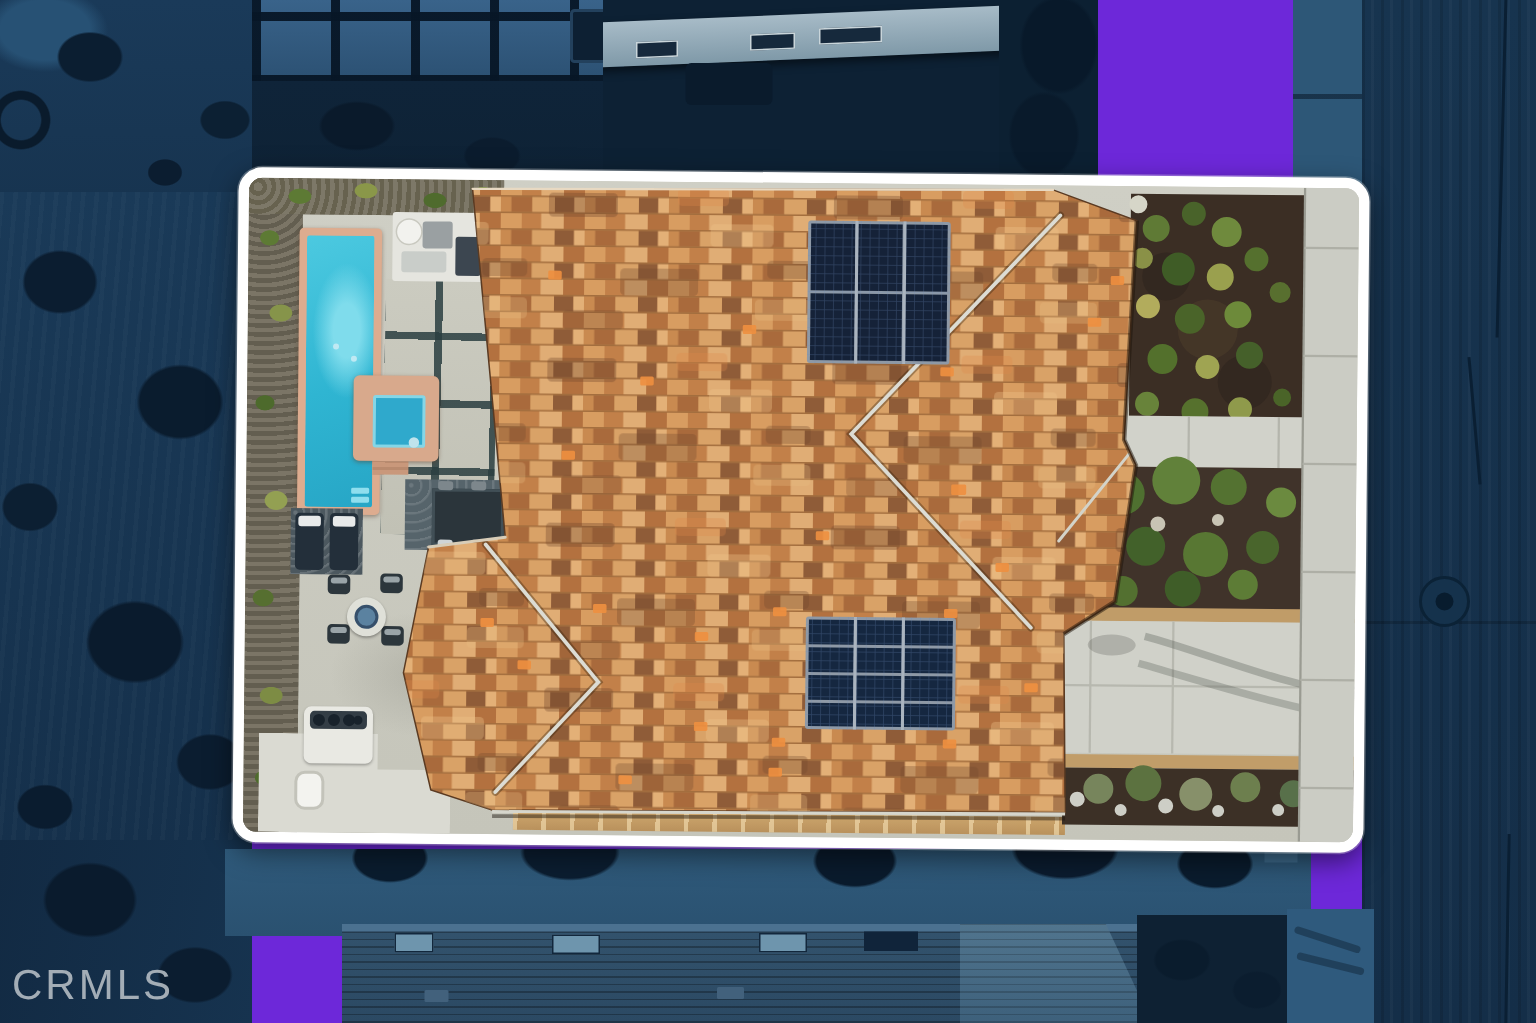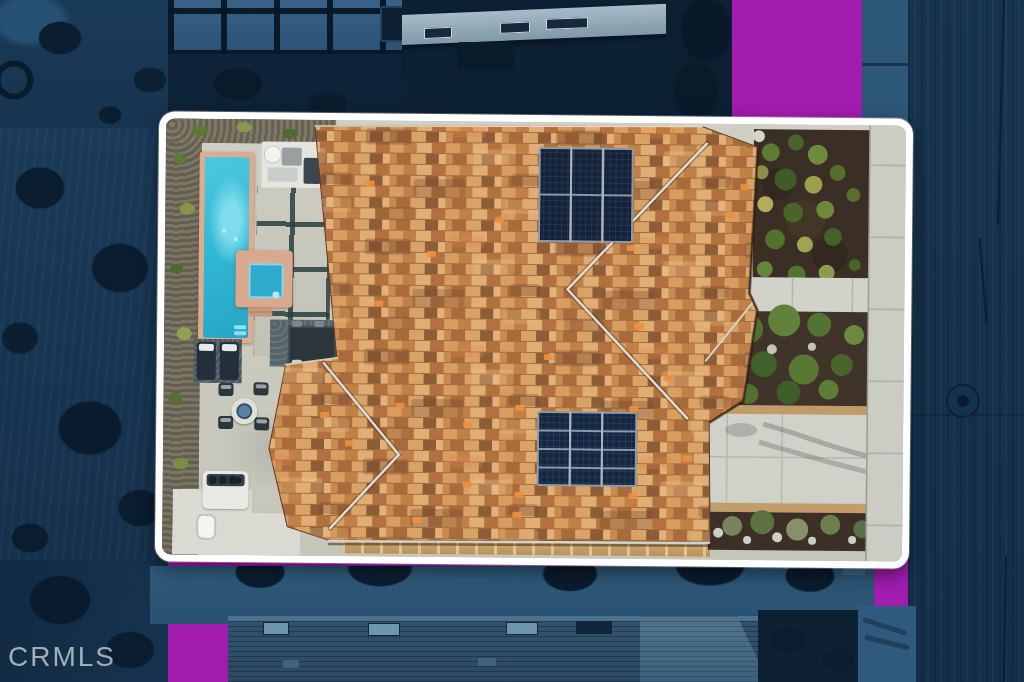--- a/index.html
+++ b/index.html
@@ -1,17 +1,17 @@
 <!DOCTYPE html>
 <html><head>
 <meta charset="utf-8">
 <style>
   html,body{margin:0;padding:0;background:#0d2135;}
   .scene{position:relative;width:1024px;height:682px;overflow:hidden;
-    font-family:"Liberation Sans",sans-serif;background:#a21caf;}
+    font-family:"Liberation Sans",sans-serif;background:#6d28d9;}
   .abs{position:absolute;}
 
   
   .scrub{background-color:#163452;}
   #scrub-topleft{left:0;top:0;width:450px;height:132px;
     background:
       radial-gradient(34px 26px at 60px 38px,#0b1e31 0 60%,transparent 65%),
       radial-gradient(26px 20px at 150px 80px,#0c2033 0 60%,transparent 65%),
       radial-gradient(22px 18px at 240px 30px,#0b1d30 0 60%,transparent 65%),
       radial-gradient(30px 22px at 320px 90px,#0c1f32 0 60%,transparent 65%),

